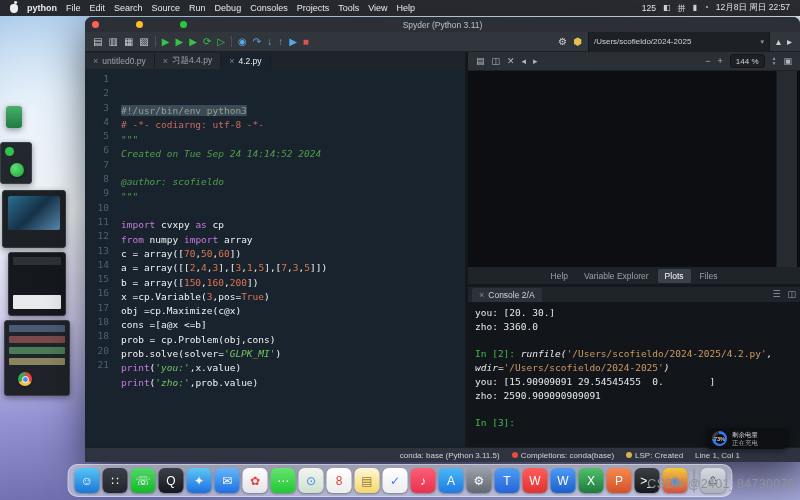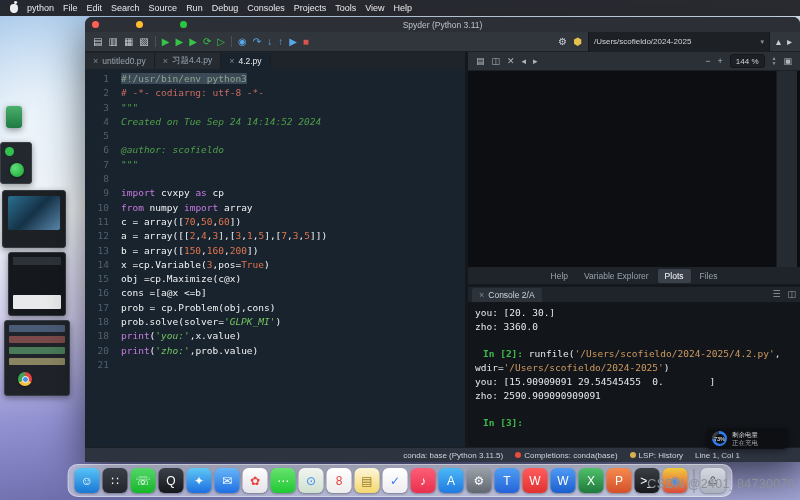--- a/index.html
+++ b/index.html
@@ -8,21 +8,21 @@
     font-family:"Liberation Sans","DejaVu Sans",sans-serif;
     background:
       radial-gradient(120px 180px at 30px 120px, rgba(255,255,255,.55), rgba(255,255,255,0) 70%),
       linear-gradient(172deg,#9fc3e8 0%,#cfe2f3 16%,#eef2f6 36%,#cbc8e8 54%,#908fd0 70%,#6f6fae 83%,#a2a6d4 100%);
   }
   
   .menubar{position:absolute;left:0;top:0;width:100%;height:16px;background:rgba(28,28,33,.93);
     display:flex;align-items:center;gap:9px;padding:0 10px;box-sizing:border-box;font-size:9px;color:#e9e9ec;z-index:40;}
   .apple{width:8px;height:9px;background:#ededf0;border-radius:42% 42% 46% 46%;position:relative;flex:none;}
   .apple::before{content:"";position:absolute;top:-3px;left:4px;width:3px;height:3px;background:#ededf0;border-radius:70% 0 70% 70%;transform:rotate(30deg);}
-  .menu-app{font-weight:normal;}
+  .menu-app{font-weight:bold;}
   .menu-item{white-space:nowrap;cursor:default;}
   .mb-right{margin-left:auto;display:flex;align-items:center;gap:7px;font-size:8.5px;color:#e2e2e6;}
   .mb-icon{font-size:8px;opacity:.9;}
   
   .thumb{position:absolute;border-radius:3px;box-shadow:0 2px 6px rgba(0,0,0,.4);z-index:5;overflow:hidden;}
   .t1{left:6px;top:106px;width:16px;height:22px;background:linear-gradient(180deg,#49b06a,#1f7a43);}
   .t2{left:0;top:142px;width:30px;height:40px;background:#23282e;border:1px solid #3a3f46;}
   .t2 i{display:block;width:9px;height:9px;border-radius:50%;background:#2fc24f;margin:4px;}
   .t3{left:2px;top:190px;width:62px;height:56px;background:#1d2126;border:1px solid #343a41;}
   .t3 i{display:block;margin:5px;height:34px;background:linear-gradient(135deg,#2b6f8f,#153247,#5b8bb0);border-radius:2px;}
@@ -51,21 +51,21 @@
   .main{flex:1;display:flex;min-height:0;}
   
   .editor{width:380px;display:flex;flex-direction:column;min-width:0;flex:none;}
   .breadcrumb{height:13px;background:#262b31;font-size:8px;color:#9aa4ad;display:flex;align-items:center;padding:0 8px;flex:none;}
   .tabbar{height:17px;background:#1f242a;display:flex;align-items:flex-end;flex:none;}
   .etab{display:flex;align-items:center;gap:4px;height:16px;padding:0 8px;font-size:8.5px;color:#9aa4ae;background:#262b31;border-right:1px solid #191d22;cursor:pointer;}
   .etab.active{background:#19232d;color:#e9edf0;}
   .tab-close{color:#7b8691;font-size:9px;}
   .codewrap{flex:1;background:#19232d;display:flex;font-family:"DejaVu Sans Mono",monospace;font-size:9.5px;line-height:14.3px;padding-top:3px;overflow:hidden;}
   .gutter{width:24px;text-align:right;padding-right:5px;color:#4e6172;flex:none;}
-  .codecol{flex:1;padding-left:7px;white-space:pre;min-width:0;}
+  .codecol{flex:1;padding-left:7px;white-space:pre;min-width:0;margin-top:32px;}
   .cline,.lnum{height:14.3px;}
   .hl{background:#3c4a57;border-radius:1px;}
   .tk-n{color:#f1f3f5;} .tk-kw{color:#c77ae0;} .tk-num{color:#e0744e;}
   .tk-str{color:#72c561;font-style:italic;} .tk-doc{color:#4f9e49;font-style:italic;}
   .tk-cmt{color:#8aa68c;} .tk-err{color:#c96a60;} .tk-bi{color:#e0744e;}
   .splitter-v{width:3px;background:#14171b;flex:none;}
   
   .rightcol{flex:1;display:flex;flex-direction:column;min-width:0;}
   .plots{height:232px;display:flex;flex-direction:column;flex:none;}
   .ptoolbar{height:18px;background:#2b3037;border-bottom:1px solid #1d2025;display:flex;align-items:center;gap:7px;padding:0 8px;font-size:9px;color:#aeb6bd;flex:none;}
@@ -76,21 +76,21 @@
   .pthumbs{position:absolute;top:0;bottom:0;right:3px;width:20px;background:#262b31;border-left:1px solid #181c21;}
   .pane-tabs{height:17px;background:#1f242a;display:flex;align-items:center;justify-content:center;gap:2px;flex:none;}
   .ptab{font-size:8.5px;color:#98a2ab;padding:2px 7px;border-radius:2px;cursor:pointer;white-space:nowrap;}
   .ptab.active{background:#3a414b;color:#fff;}
   .hsplit{height:3px;background:#14171b;flex:none;}
   .consolep{flex:1;display:flex;flex-direction:column;min-height:0;}
   .ctabbar{height:15px;background:#1f242a;display:flex;align-items:center;padding:0 4px;gap:4px;flex:none;}
   .ctab{display:flex;align-items:center;gap:4px;background:#2c323a;height:14px;padding:0 7px;font-size:8.5px;color:#ced4da;border-radius:2px 2px 0 0;cursor:pointer;}
   .ctab-icons{margin-left:auto;display:flex;gap:7px;color:#9aa4ad;font-size:9px;}
   .cbody{flex:1;background:#12161b;font-family:"DejaVu Sans Mono",monospace;font-size:9.5px;line-height:13.8px;padding:4px 7px;white-space:pre;overflow:hidden;}
-  .ck-out{color:#e8eaec;} .ck-in{color:#3fbb49;font-weight:bold;margin-left:8px;} .ck-code{color:#e8eaec;} .ck-cstr{color:#cf9a5f;}
+  .ck-out{color:#e8eaec;} .ck-in{color:#3fbb49;font-weight:normal;} .ck-code{color:#e8eaec;font-style:italic;} .ck-cstr{color:#cf9a5f;}
   .statusbar{height:14px;background:#2e3340;border-top:1px solid #1b1e24;display:flex;align-items:center;justify-content:flex-end;gap:12px;padding-right:60px;font-size:8px;color:#ced4d9;flex:none;}
   .sb-item{display:flex;align-items:center;gap:3px;white-space:nowrap;}
   .sb-dot{width:6px;height:6px;border-radius:50%;display:inline-block;}
   
   .batt{position:absolute;right:12px;top:428px;width:82px;height:21px;background:#0e0f12;border-radius:5px;display:flex;align-items:center;gap:5px;padding:0 6px;box-sizing:border-box;z-index:30;box-shadow:0 2px 6px rgba(0,0,0,.45);}
   .ring{width:15px;height:15px;border-radius:50%;background:conic-gradient(#2f7df6 0 73%,#3a3f46 73% 100%);position:relative;flex:none;}
   .ring::after{content:"";position:absolute;inset:2.5px;background:#0e0f12;border-radius:50%;}
   .ring b{position:absolute;inset:0;display:flex;align-items:center;justify-content:center;font-size:5.5px;color:#fff;z-index:1;font-weight:normal;}
   .batt-text{font-size:6.5px;color:#d8dadd;line-height:8px;white-space:nowrap;}
   
@@ -131,20 +131,30 @@
       <span class="menu-item">Search</span>
       <span class="menu-item">Source</span>
       <span class="menu-item">Run</span>
       <span class="menu-item">Debug</span>
       <span class="menu-item">Consoles</span>
       <span class="menu-item">Projects</span>
       <span class="menu-item">Tools</span>
       <span class="menu-item">View</span>
       <span class="menu-item">Help</span>
     </span>
+  <span class="mb-right">
+    <span>125</span>
+    <span style="display:flex;gap:7px;">
+        <span class="mb-icon">◧</span>
+        <span class="mb-icon">拼</span>
+        <span class="mb-icon">▮</span>
+        <span class="mb-icon">◔</span>
+      </span>
+    <span>12月8日 周日 22:57</span>
+  </span>
 </div>
 
 <div class="window">
   <div class="titlebar">
     <span class="tl r"></span>
     <span class="tl y"></span>
     <span class="tl g"></span>
     <span class="wtitle">Spyder (Python 3.11)</span>
   </div>
 
@@ -283,21 +293,21 @@
     <span style="display:flex;gap:12px;align-items:center;">
         <span class="sb-item">
           <span>conda: base (Python 3.11.5)</span>
         </span>
         <span class="sb-item">
           <span class="sb-dot" style="background: rgb(231, 76, 60);"></span>
           <span>Completions: conda(base)</span>
         </span>
         <span class="sb-item">
           <span class="sb-dot" style="background: rgb(216, 178, 74);"></span>
-          <span>LSP: History</span>
+          <span>LSP: Created</span>
         </span>
         <span class="sb-item">
           <span>Line 1, Col 1</span>
         </span>
       </span>
   </div>
 </div>
 
 <div class="batt">
   <span class="ring">

